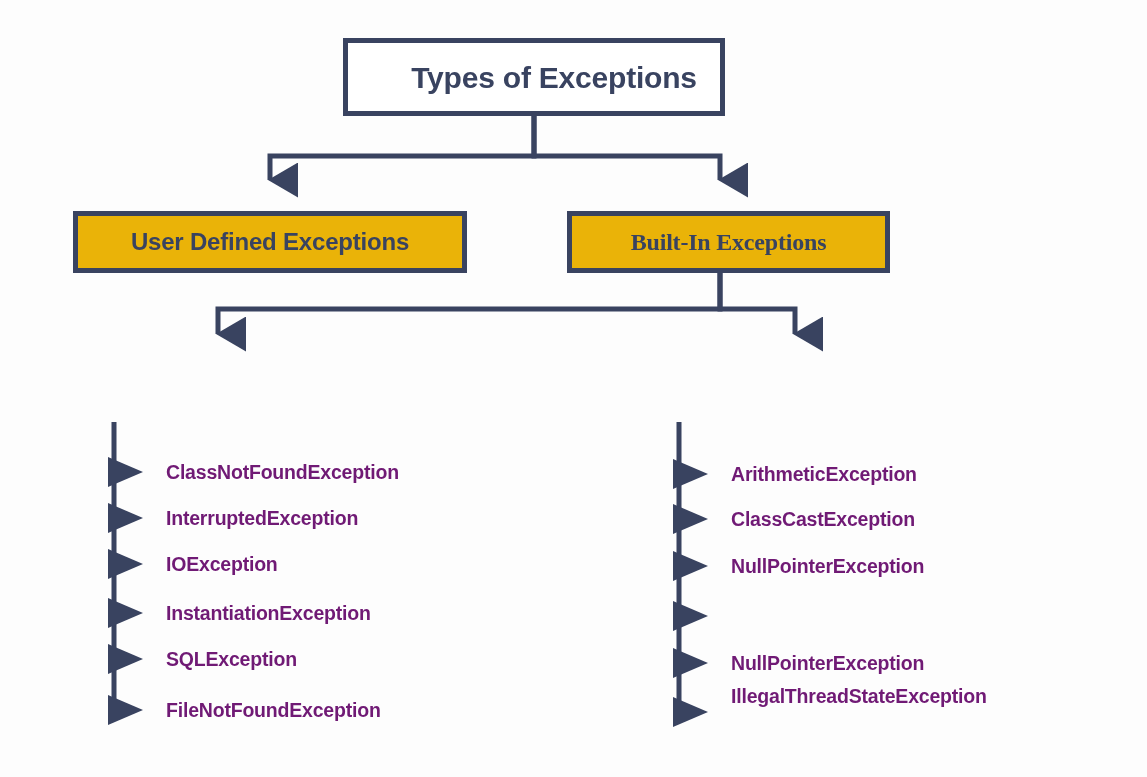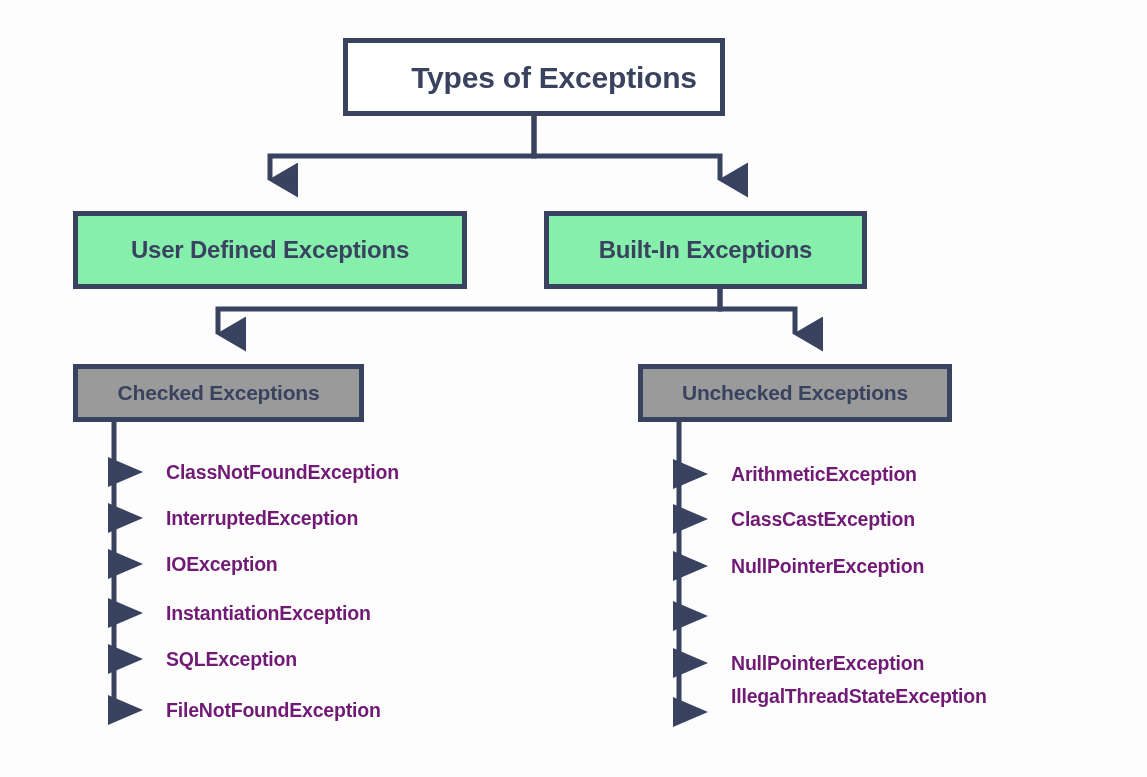--- a/index.html
+++ b/index.html
@@ -43,33 +43,34 @@
   .node.level-root {
     left: 343px;
     top: 38px;
     width: 382px;
     height: 78px;
     background: #ffffff;
     font-size: 30px;
     padding-left: 40px;
   }
   .node.level-two {
-    height: 78px;
+    height: 62px;
     font-size: 24px;
-    background: #86efac;
+    background: #eab308;
   }
   .node.node-user-defined {
     left: 73px;
     top: 211px;
     width: 394px;
   }
   .node.node-built-in {
-    left: 544px;
+    left: 567px;
     top: 211px;
     width: 323px;
+    font-family: Liberation Serif, serif;
   }
   .node.level-three {
     height: 58px;
     font-size: 21px;
     background: #9a9a9a;
   }
   .node.node-checked {
     left: 73px;
     top: 364px;
     width: 291px;
@@ -131,23 +132,21 @@
       <path d="M 679 712 L 701 712" marker-end="url(#arrow-right)"></path>
     </g>
   </svg>
 
   <div class="node level-root">Types of Exceptions</div>
 
   <div class="node level-two node-user-defined">User Defined Exceptions</div>
 
   <div class="node level-two node-built-in">Built-In Exceptions</div>
 
-  <div class="node level-three node-checked">Checked Exceptions</div>
 
-  <div class="node level-three node-unchecked">Unchecked Exceptions</div>
 
   <div class="leaf-label left-col" style="top:472px">ClassNotFoundException</div>
   <div class="leaf-label left-col" style="top:518px">InterruptedException</div>
   <div class="leaf-label left-col" style="top:564px">IOException</div>
   <div class="leaf-label left-col" style="top:613px">InstantiationException</div>
   <div class="leaf-label left-col" style="top:659px">SQLException</div>
   <div class="leaf-label left-col" style="top:710px">FileNotFoundException</div>
 
   <div class="leaf-label right-col" style="top:474px">ArithmeticException</div>
   <div class="leaf-label right-col" style="top:519px">ClassCastException</div>

